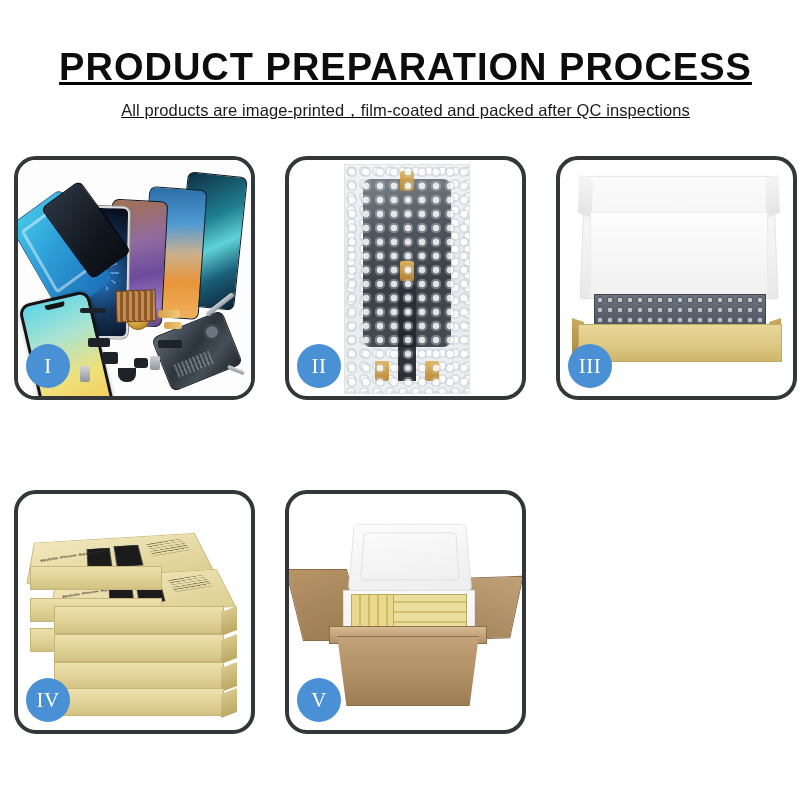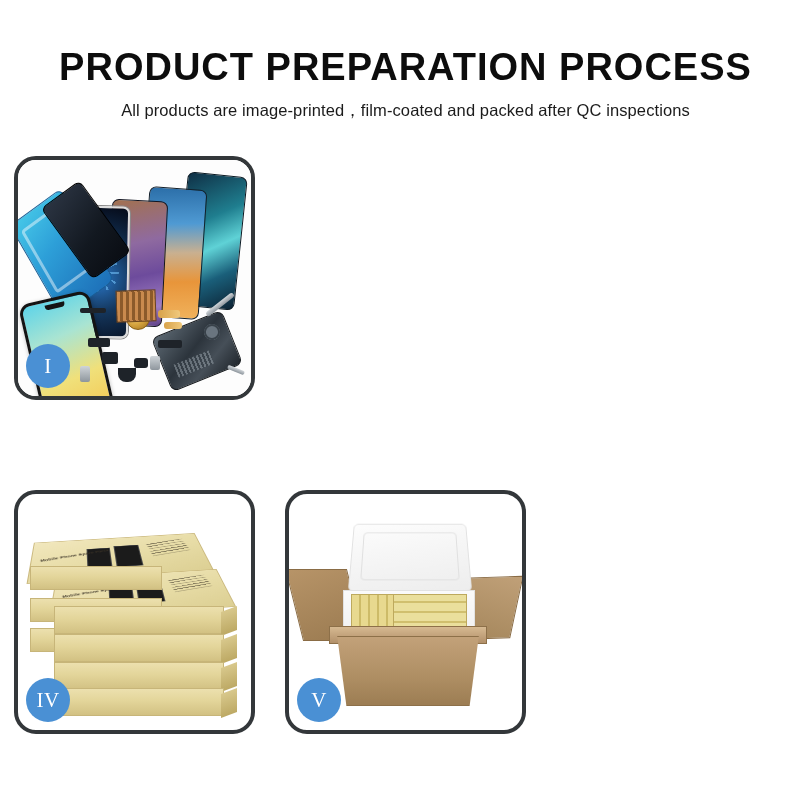--- a/index.html
+++ b/index.html
@@ -15,20 +15,21 @@
     overflow: hidden;
   }
 
   
   .header {
     position: absolute;
     top: 0;
     left: 0;
     width: 811px;
     text-align: center;
+    text-decoration: underline;
   }
   .title {
     margin: 0;
     padding-top: 48px;
     font-family: "Liberation Sans", sans-serif;
     font-size: 38px;
     font-weight: bold;
     letter-spacing: 1.0px;
     color: #0d0d0d;
     line-height: 1.0;
@@ -523,21 +524,46 @@
       <div class="prt dark" style="left:116px; top:198px; width:14px; height:10px; border-radius:3px;"></div>
       <div class="prt silver" style="left:132px; top:196px; width:10px; height:14px;"></div>
       <div class="prt dark" style="left:100px; top:208px; width:18px; height:14px; border-radius:0 0 8px 8px;"></div>
       <div class="prt silver" style="left:62px; top:206px; width:10px; height:16px; border-radius:2px;"></div>
       <div class="prt silver" style="right:14px; top:142px; width:34px; height:5px; transform:rotate(-38deg); border-radius:3px;"></div>
       <div class="prt silver" style="right:6px; bottom:24px; width:18px; height:4px; transform:rotate(22deg); border-radius:2px;"></div>
     </div>
     <div class="badge">I</div>
   </div>
 
-
+  <div class="panel r0 c1">
+    <div class="photo">
+      <div class="bubblebag">
+        <div class="lcd-inside"></div>
+        <div class="lcd-flex"></div>
+        <div class="lcd-conn" style="left:50%; top:6px; margin-left:-7px;"></div>
+        <div class="lcd-conn" style="left:50%; top:96px; margin-left:-7px;"></div>
+        <div class="lcd-conn" style="left:30px; bottom:12px;"></div>
+        <div class="lcd-conn" style="right:30px; bottom:12px;"></div>
+        <div class="bubble-overlay"></div>
+      </div>
+    </div>
+    <div class="badge">II</div>
+  </div>
+
+  <div class="panel r0 c2">
+    <div class="photo">
+      <div class="kbox-lid"></div>
+      <div class="kbox-foam"></div>
+      <div class="kbox-bubble"></div>
+      <div class="kbox-side-l"></div>
+      <div class="kbox-side-r"></div>
+      <div class="kbox-front"></div>
+    </div>
+    <div class="badge">III</div>
+  </div>
 
   <div class="panel r1 c0">
     <div class="photo">
       <div class="stack">
 
         <div class="sbox-top" style="left:4px; top:14px;">
           <div class="sbox-window" style="left:54px; top:16px; width:22px; height:30px;"></div>
           <div class="sbox-window" style="left:82px; top:14px; width:24px; height:32px;"></div>
           <div class="sbox-label" style="left:8px; top:22px; transform:rotate(-9deg);">Mobile Phone Spare Parts</div>
           <div class="sbox-lines" style="left:118px; top:10px; transform:rotate(-9deg);"></div>

